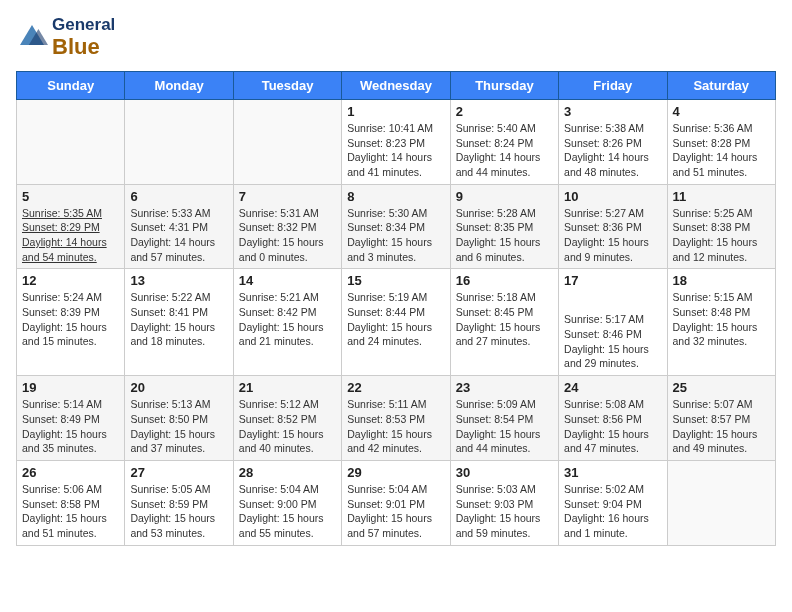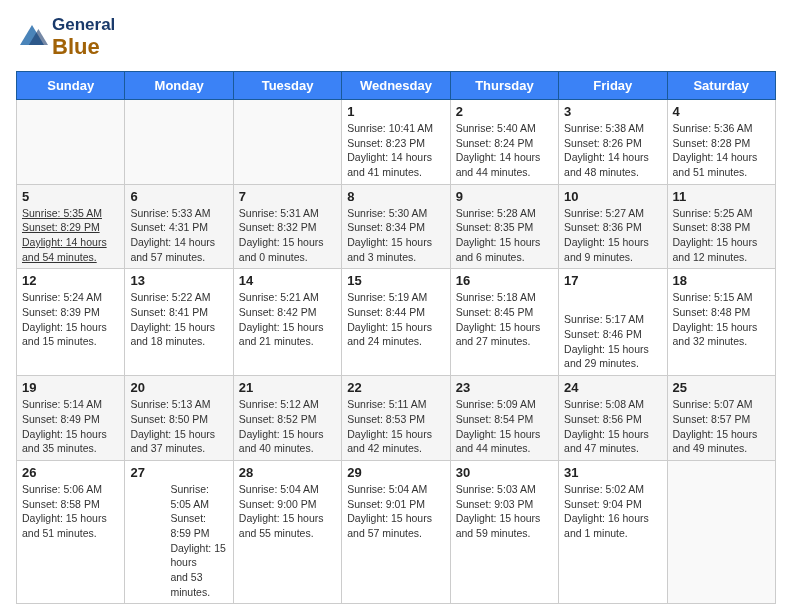--- a/index.html
+++ b/index.html
@@ -301,21 +301,21 @@
       <tr>
         <td>
           <span class="day-num">26</span>
           <div class="day-info" style="white-space: pre-line;">Sunrise: 5:06 AM
 Sunset: 8:58 PM
 Daylight: 15 hours
 and 51 minutes.</div>
         </td>
         <td>
           <span class="day-num">27</span>
-          <div class="day-info" style="white-space: pre-line; margin-left: 40px;">Sunrise: 5:05 AM
+          <div class="day-info" style="white-space: pre-line;">Sunrise: 5:05 AM
 Sunset: 8:59 PM
 Daylight: 15 hours
 and 53 minutes.</div>
         </td>
         <td>
           <span class="day-num">28</span>
           <div class="day-info" style="white-space: pre-line;">Sunrise: 5:04 AM
 Sunset: 9:00 PM
 Daylight: 15 hours
 and 55 minutes.</div>

